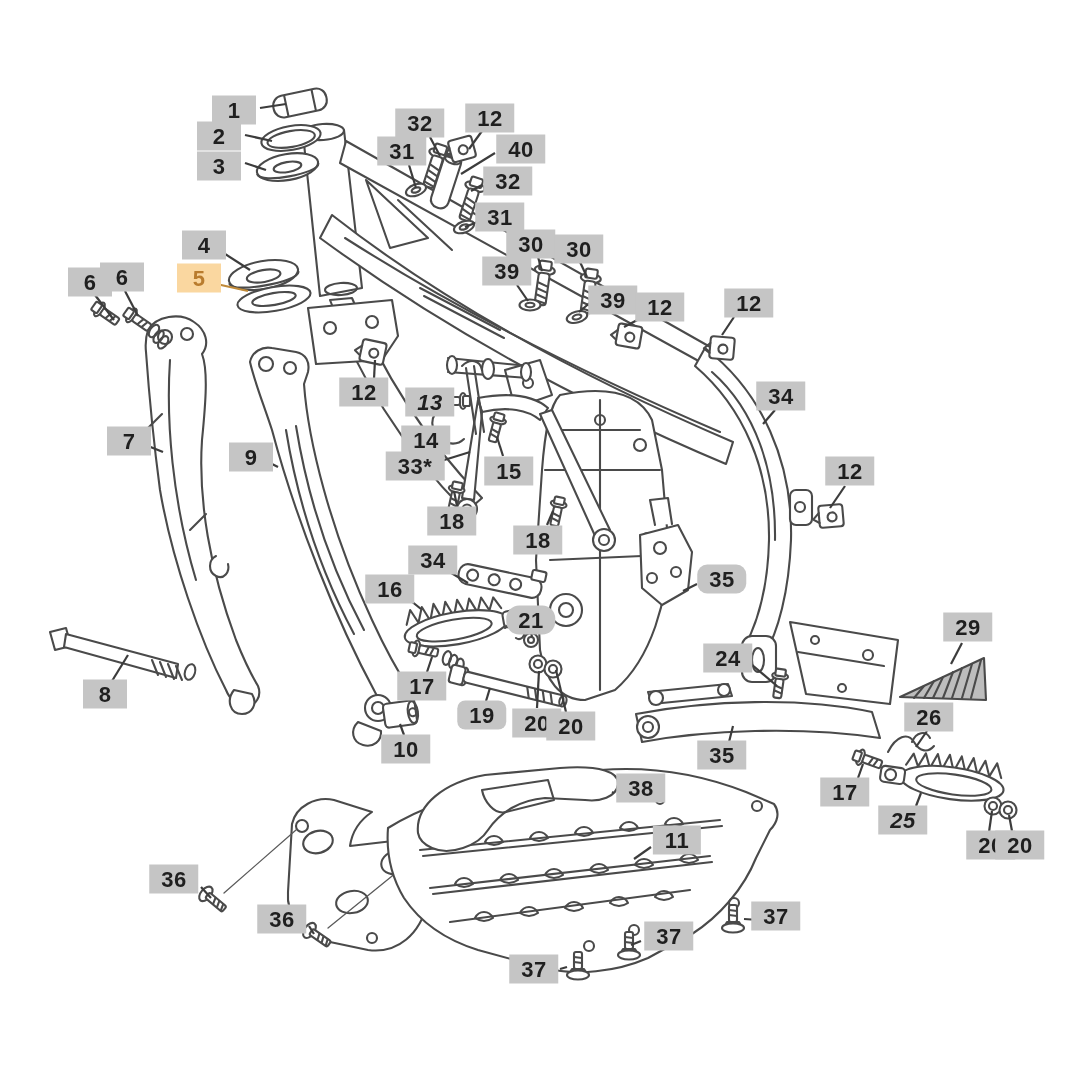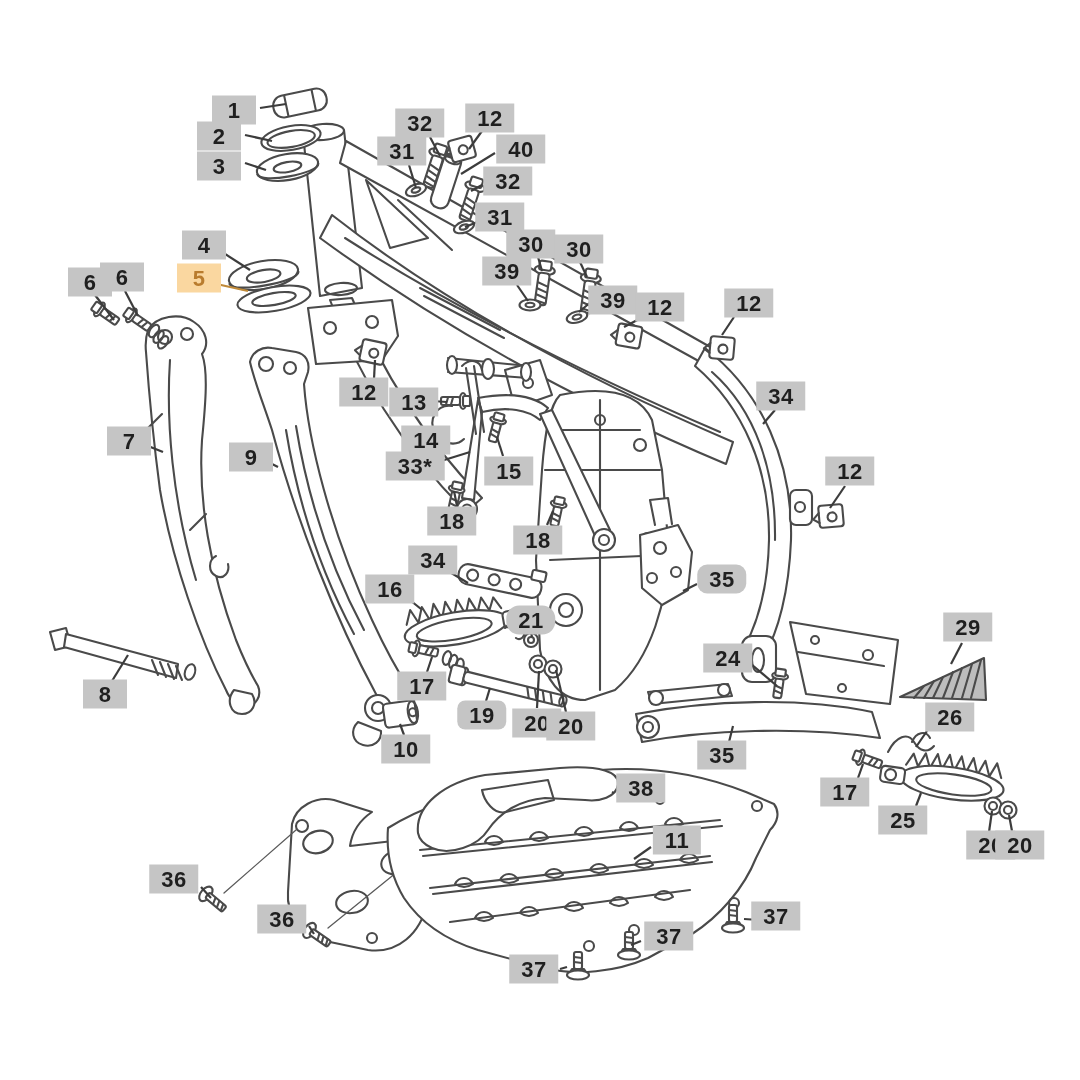--- a/index.html
+++ b/index.html
@@ -458,41 +458,41 @@
       <div class="part-label" style="left: 500px; top: 217px;">31</div>
       <div class="part-label" style="left: 531px; top: 244px;">30</div>
       <div class="part-label" style="left: 579px; top: 249px;">30</div>
       <div class="part-label" style="left: 507px; top: 271px;">39</div>
       <div class="part-label" style="left: 613px; top: 300px;">39</div>
       <div class="part-label" style="left: 660px; top: 307px;">12</div>
       <div class="part-label" style="left: 749px; top: 303px;">12</div>
       <div class="part-label" style="left: 781px; top: 396px;">34</div>
       <div class="part-label" style="left: 850px; top: 471px;">12</div>
       <div class="part-label" style="left: 364px; top: 392px;">12</div>
-      <div class="part-label" style="left: 414px; top: 402px;">13</div>
+      <div class="part-label" style="left: 430px; top: 402px; font-style: italic;">13</div>
       <div class="part-label" style="left: 426px; top: 440px; text-align: center;">14</div>
       <div class="part-label" style="left: 415px; top: 466px;">33*</div>
       <div class="part-label" style="left: 509px; top: 471px;">15</div>
       <div class="part-label" style="left: 452px; top: 521px;">18</div>
       <div class="part-label" style="left: 538px; top: 540px;">18</div>
       <div class="part-label" style="left: 433px; top: 560px;">34</div>
       <div class="part-label" style="left: 390px; top: 589px;">16</div>
       <div class="part-label" style="left: 531px; top: 620px; border-radius: 13px;">21</div>
       <div class="part-label" style="left: 722px; top: 579px; border-radius: 10px;">35</div>
       <div class="part-label" style="left: 422px; top: 686px;">17</div>
       <div class="part-label" style="left: 482px; top: 715px; border-radius: 8px;">19</div>
       <div class="part-label" style="left: 537px; top: 723px;">20</div>
       <div class="part-label" style="left: 571px; top: 726px;">20</div>
       <div class="part-label" style="left: 406px; top: 749px;">10</div>
       <div class="part-label" style="left: 728px; top: 658px;">24</div>
       <div class="part-label" style="left: 722px; top: 755px;">35</div>
       <div class="part-label" style="left: 968px; top: 627px;">29</div>
-      <div class="part-label" style="left: 929px; top: 717px; margin-left: 21px;">26</div>
+      <div class="part-label" style="left: 929px; top: 717px;">26</div>
       <div class="part-label" style="left: 845px; top: 792px;">17</div>
-      <div class="part-label" style="left: 903px; top: 820px;">25</div>
+      <div class="part-label" style="left: 903px; top: 820px; font-style: italic;">25</div>
       <div class="part-label" style="left: 991px; top: 845px;">20</div>
       <div class="part-label" style="left: 1020px; top: 845px;">20</div>
       <div class="part-label" style="left: 641px; top: 788px;">38</div>
       <div class="part-label" style="left: 677px; top: 840px;">11</div>
       <div class="part-label" style="left: 174px; top: 879px;">36</div>
       <div class="part-label" style="left: 282px; top: 919px;">36</div>
       <div class="part-label" style="left: 534px; top: 969px;">37</div>
       <div class="part-label" style="left: 669px; top: 936px;">37</div>
       <div class="part-label" style="left: 776px; top: 916px;">37</div>
     </div>

